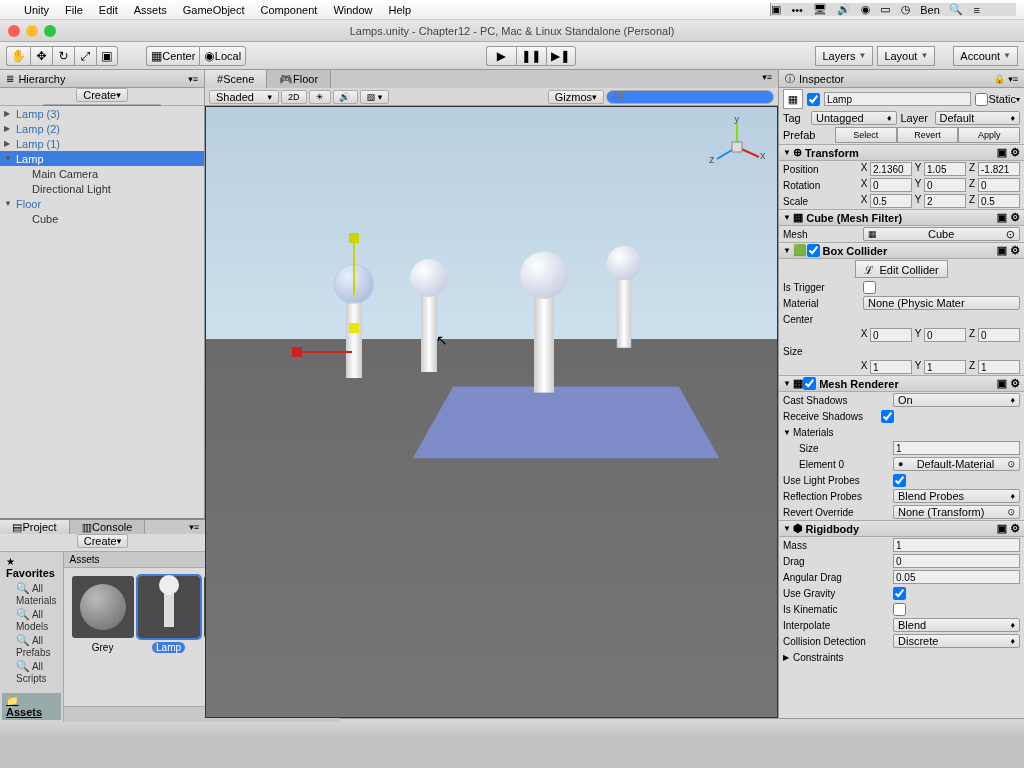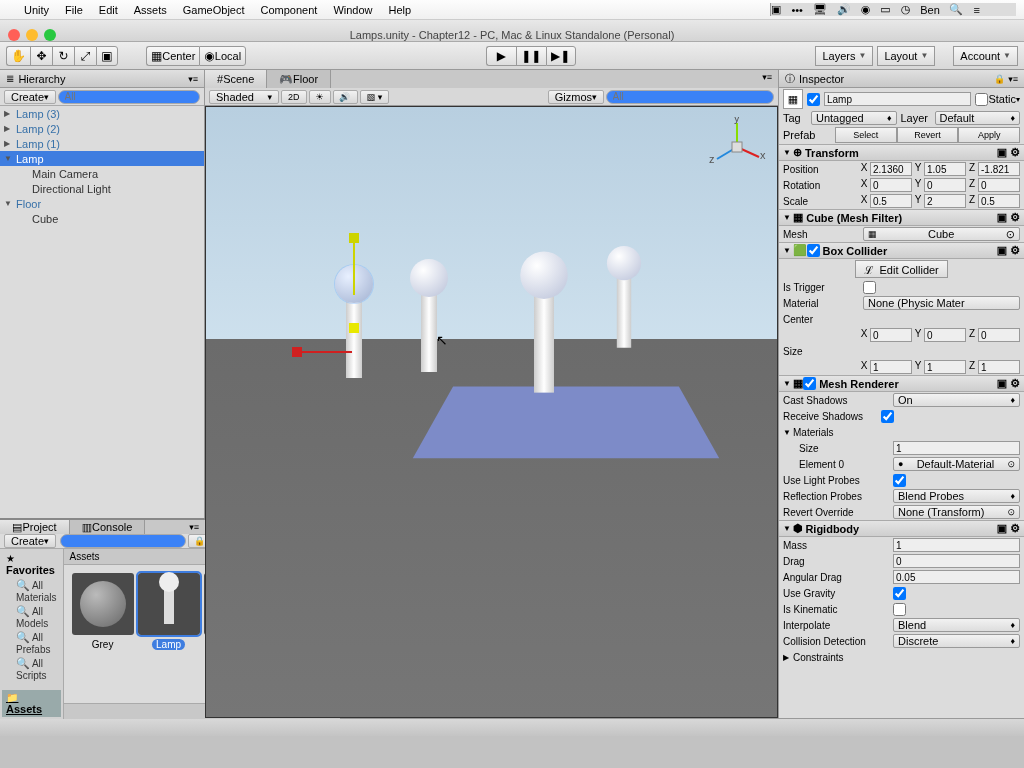--- a/index.html
+++ b/index.html
@@ -1,41 +1,41 @@
 <!DOCTYPE html>
 <html><head>
 <meta charset="utf-8">
 <style>
 * { margin: 0; padding: 0; box-sizing: border-box; font-family: 'Lucida Grande', Arial, sans-serif; font-size: 11px; }
 body { width: 1024px; height: 768px; background: #c2c2c2; overflow: hidden; }
 .menubar { height: 20px; background: linear-gradient(#fdfdfd, #f0f0f0); display: flex; align-items: center; padding: 0 8px; gap: 16px; border-bottom: 1px solid #ccc; }
 .menubar .apple { font-size: 14px; }
 .menubar .item { cursor: default; }
 .menubar .right { margin-left: auto; display: flex; gap: 10px; align-items: center; }
-.titlebar { height: 22px; background: linear-gradient(#e8e8e8, #d4d4d4); display: flex; align-items: flex-end; border-bottom: 1px solid #aaa; position: relative; }
+.titlebar { height: 22px; background: linear-gradient(#e8e8e8, #d4d4d4); display: flex; align-items: center; border-bottom: 1px solid #aaa; position: relative; }
 .traffic { display: flex; gap: 6px; margin-left: 8px; }
 .traffic span { width: 12px; height: 12px; border-radius: 50%; }
 .tred { background: #ff5f57; } .tyel { background: #febc2e; } .tgrn { background: #28c840; }
 .titlebar .title { position: absolute; left: 50%; transform: translateX(-50%); color: #444; }
 .toolbar { height: 28px; background: linear-gradient(#ededed, #d8d8d8); border-bottom: 1px solid #999; display: flex; align-items: center; padding: 0 6px; gap: 4px; }
 .toolbtn { background: linear-gradient(#f8f8f8, #ddd); border: 1px solid #999; border-radius: 3px; height: 20px; min-width: 22px; display: inline-flex; align-items: center; justify-content: center; padding: 0 4px; font-size: 12px; }
 .toolgroup { display: flex; }
 .toolgroup .toolbtn { border-radius: 0; border-right: none; }
 .toolgroup .toolbtn:first-child { border-radius: 3px 0 0 3px; }
 .toolgroup .toolbtn:last-child { border-radius: 0 3px 3px 0; border-right: 1px solid #999; }
 .seg { background: linear-gradient(#f8f8f8, #ddd); border: 1px solid #999; border-radius: 0; height: 20px; padding: 0 6px; display: flex; align-items: center; font-size: 10px; gap: 3px; }
 .seg .arrow { font-size: 8px; color: #555; }
 .spacer { flex: 1; }
 .main { display: flex; height: 648px; }
 .left { width: 205px; display: flex; flex-direction: column; }
 .center { flex: 1; display: flex; flex-direction: column; }
 .right { width: 246px; background: #dcdcdc; border-left: 1px solid #999; overflow: hidden; font-size: 10px; }
 .panel-tab { height: 18px; background: linear-gradient(#e0e0e0, #c8c8c8); border-bottom: 1px solid #999; display: flex; align-items: center; padding: 0 6px; font-size: 11px; }
 .panel-tab .ico { margin-right: 4px; font-size: 10px; }
-.panel-toolbar { height: 18px; background: #dcdcdc; border-bottom: 1px solid #aaa; display: flex; align-items: center; padding: 0 4px; gap: 2px; }
+.panel-toolbar { height: 18px; background: #dcdcdc; border-bottom: 1px solid #aaa; display: flex; align-items: center; padding: 0 4px; gap: 2px; flex-direction: column; }
 .mini-btn { background: linear-gradient(#f2f2f2, #d8d8d8); border: 1px solid #aaa; border-radius: 2px; height: 14px; padding: 0 6px; font-size: 9px; display: flex; align-items: center; }
 .search-mini { flex: 1; height: 14px; border: 1px solid #aaa; border-radius: 7px; background: #3b82f6; padding: 0 6px; font-size: 10px; }
 .hierarchy-list { flex: 1; background: #dcdcdc; overflow: auto; }
 .hier-item { height: 15px; display: flex; align-items: center; padding-left: 4px; color: #3670a8; font-size: 11px; }
 .hier-item.sel { background: #3e7de0; color: #fff; }
 .hier-item .exp { width: 12px; color: #555; font-size: 8px; }
 .hier-item.child { padding-left: 20px; color: #333; }
 .scene-tabs { height: 18px; background: #c8c8c8; display: flex; }
 .scene-tab { padding: 0 12px; display: flex; align-items: center; background: linear-gradient(#e6e6e6, #d0d0d0); border-right: 1px solid #999; font-size: 11px; }
 .scene-tab.inactive { background: #c2c2c2; }

